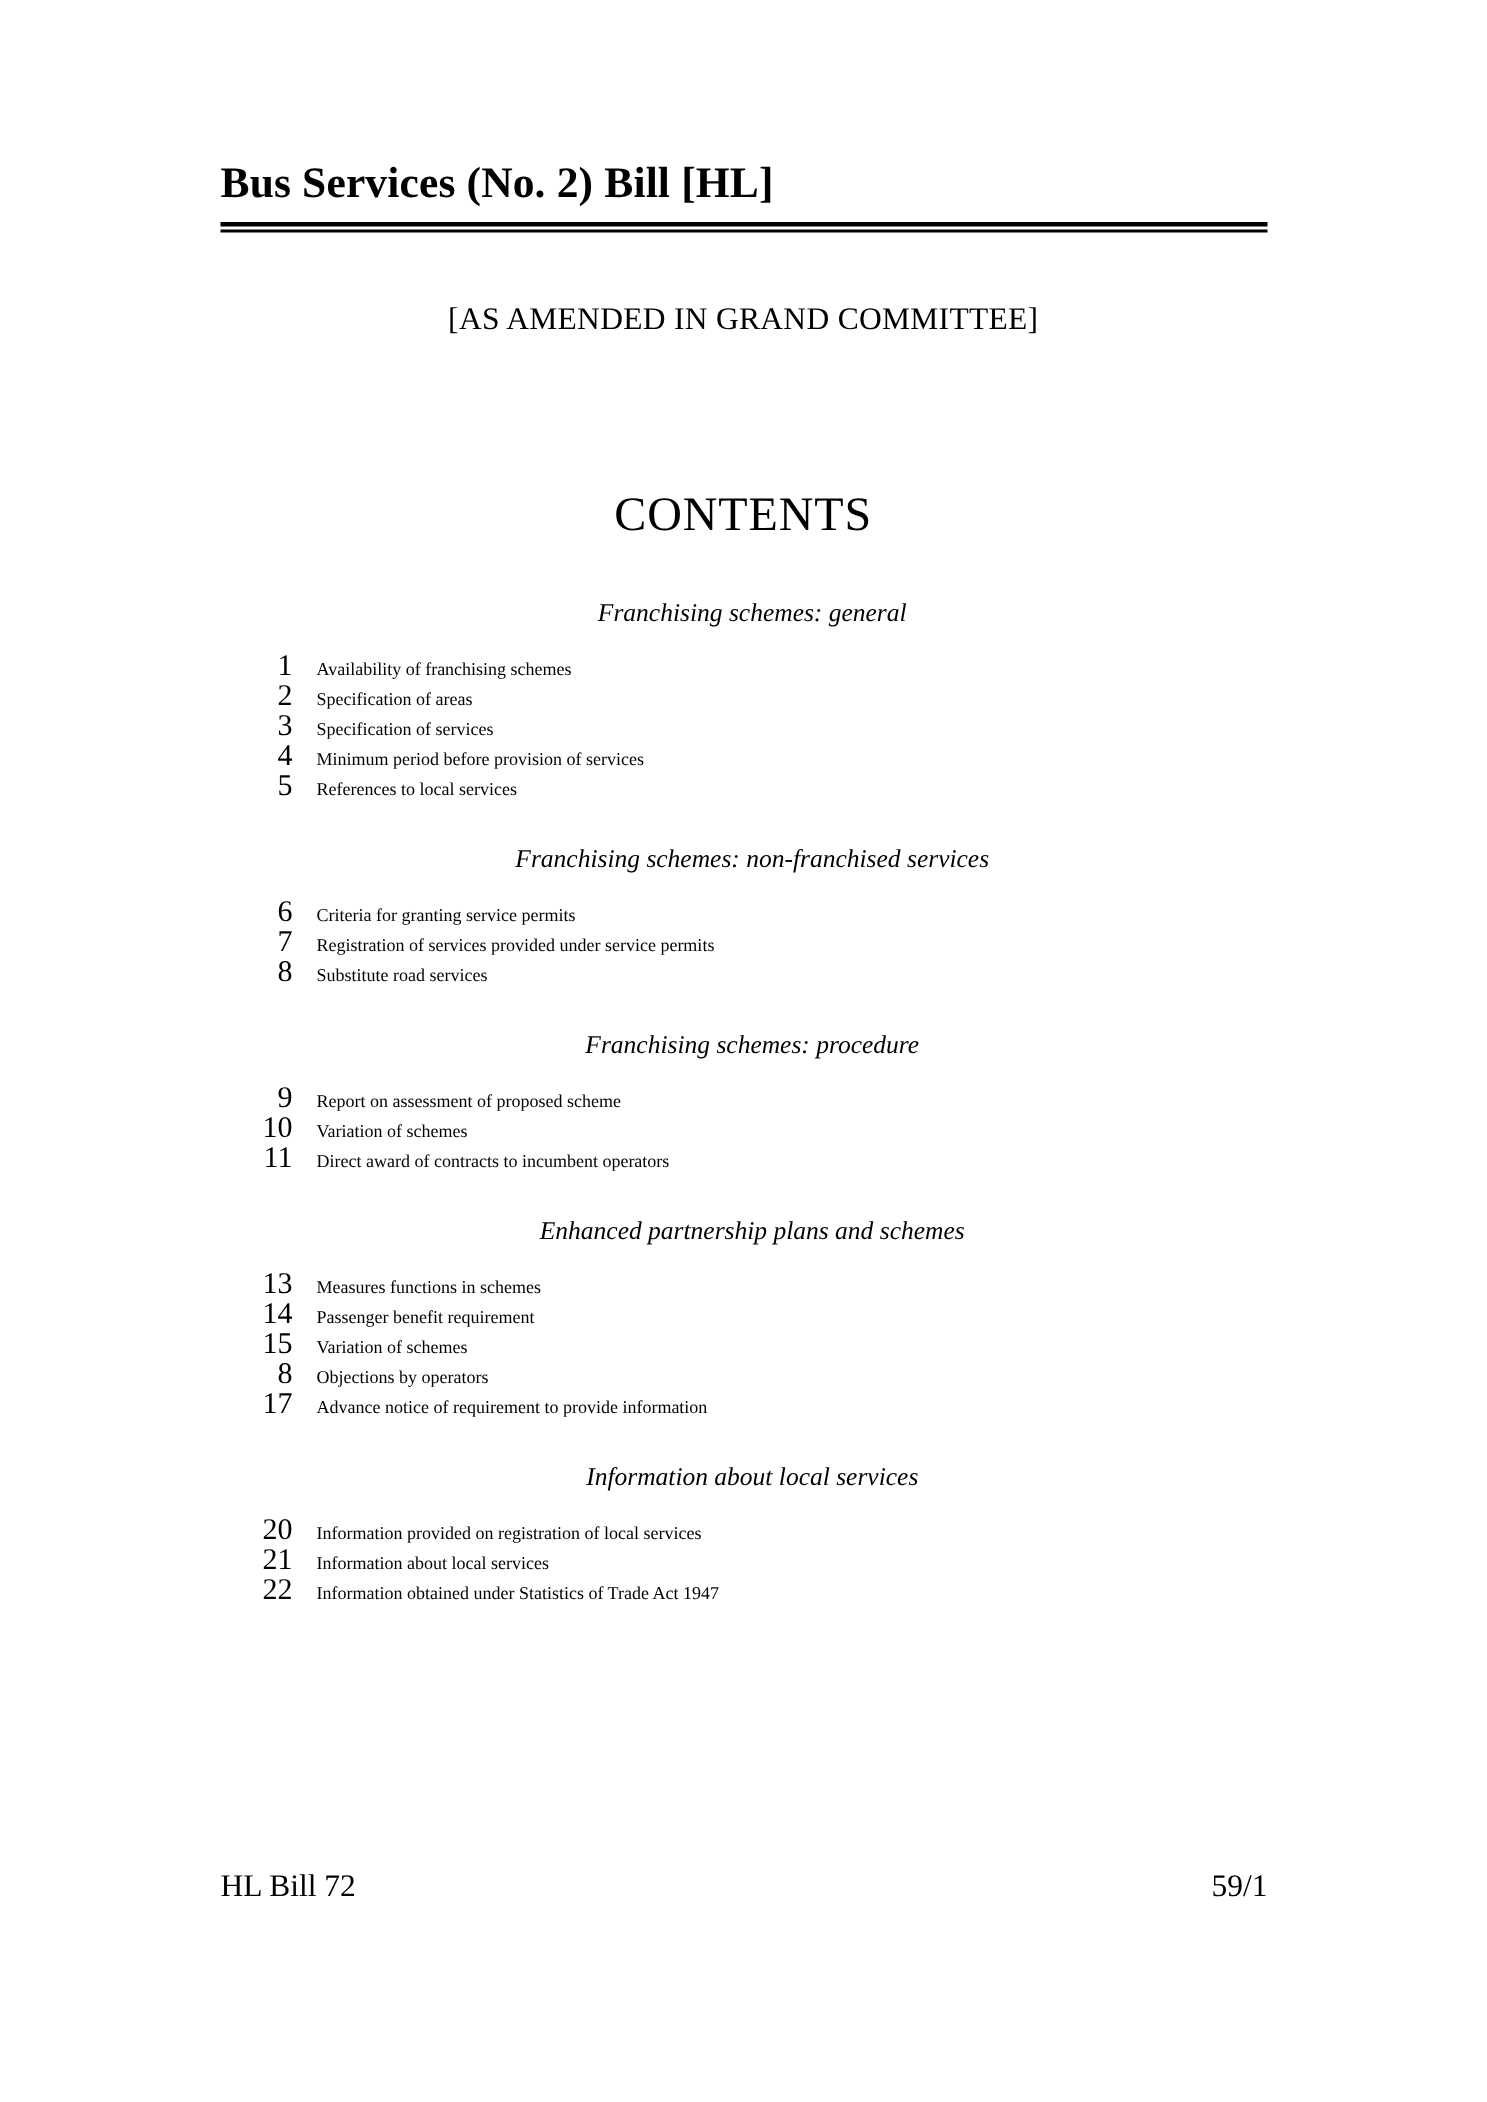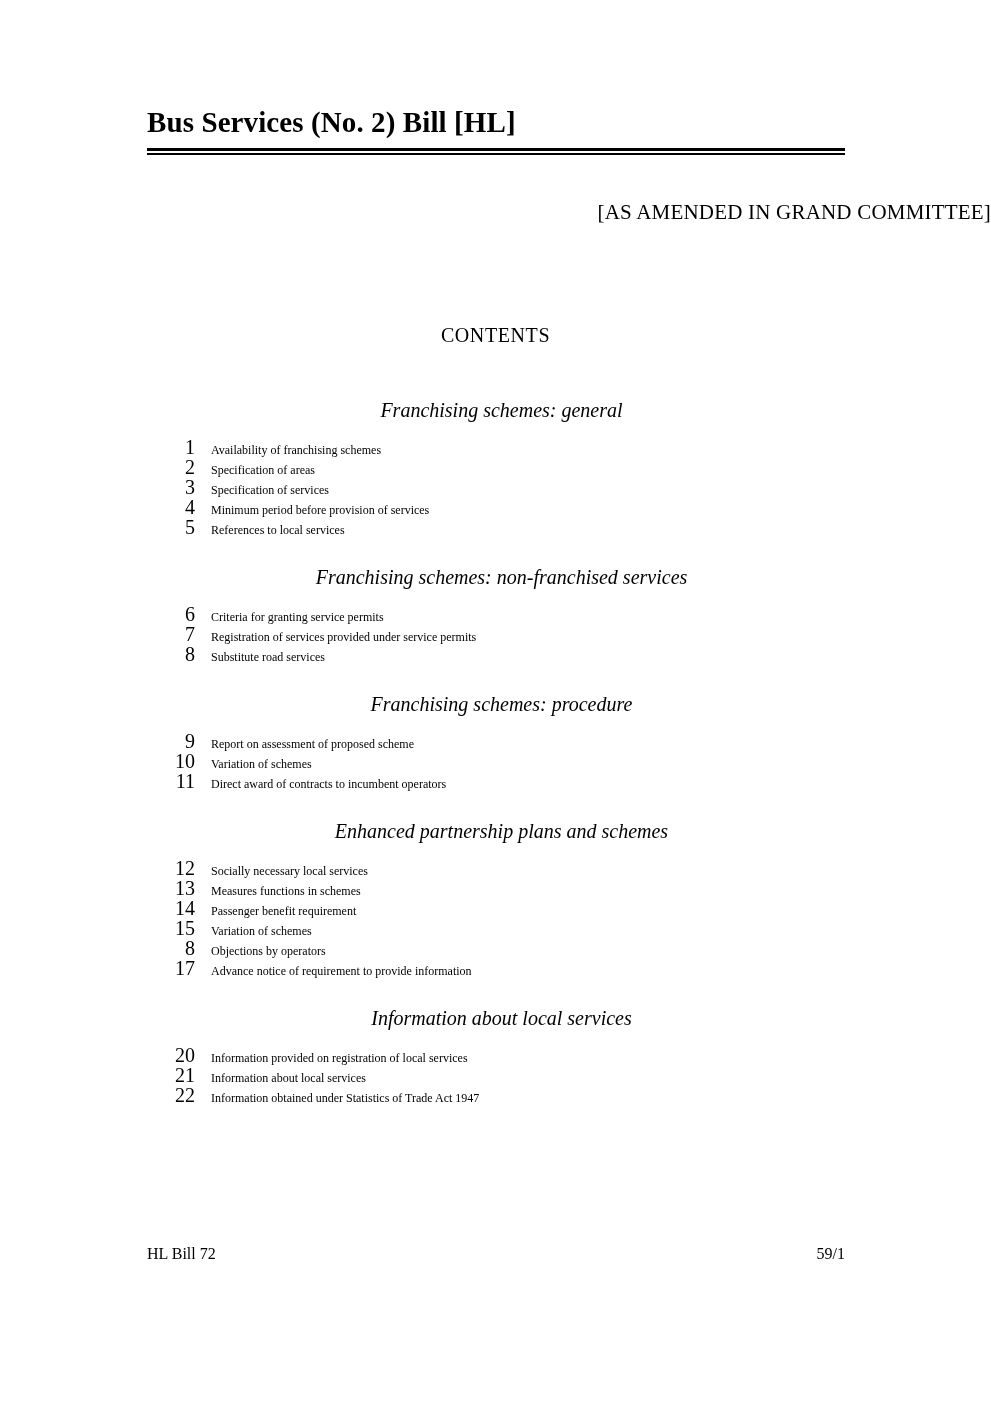--- a/index.html
+++ b/index.html
@@ -56,34 +56,34 @@
     background: #000000;
     width: 100%;
   }
 
   
   .amended-note {
     position: absolute;
     left: 0;
     top: 200px;
     width: 991px;
-    text-align: right;
+    text-align: center;
     font-size: 21px;
     letter-spacing: 0.2px;
     white-space: nowrap;
   }
 
   
   .contents-heading {
     position: absolute;
     left: 0;
     top: 324px;
     width: 991px;
     text-align: center;
-    font-size: 20px;
+    font-size: 32px;
     letter-spacing: 0.6px;
   }
 
   
   .contents-body {
     position: absolute;
     left: 0;
     top: 400px;
     width: 991px;
   }
@@ -91,21 +91,21 @@
   .section {
     margin-bottom: 30px;
   }
   .section:last-child {
     margin-bottom: 0;
   }
 
   .section-heading {
     text-align: center;
     font-style: italic;
-    font-size: 20px;
+    font-size: 17px;
     line-height: 1.0;
     padding-left: 12px;
     margin-bottom: 17px;
     white-space: nowrap;
   }
 
   .item-list {
     margin: 0;
     padding: 0;
     list-style: none;
@@ -139,21 +139,21 @@
   }
 
   
   .footer {
     position: absolute;
     left: 147px;
     top: 1245px;
     width: 698px;
     display: flex;
     justify-content: space-between;
-    font-size: 16px;
+    font-size: 21px;
   }
   .footer-left, .footer-right {
     white-space: nowrap;
   }
 </style>
 </head>
 <body>
 
 <div class="page">
 
@@ -227,24 +227,20 @@
           <li class="toc-item">
             <span class="item-number">11</span>
             <span class="item-title">Direct award of contracts to incumbent operators</span>
           </li>
         </ul>
       </div>
       <div class="section">
         <div class="section-heading">Enhanced partnership plans and schemes</div>
         <ul class="item-list list-indent">
           <li class="toc-item">
-            <span class="item-number">12</span>
-            <span class="item-title">Socially necessary local services</span>
-          </li>
-          <li class="toc-item">
             <span class="item-number">13</span>
             <span class="item-title">Measures functions in schemes</span>
           </li>
           <li class="toc-item">
             <span class="item-number">14</span>
             <span class="item-title">Passenger benefit requirement</span>
           </li>
           <li class="toc-item">
             <span class="item-number">15</span>
             <span class="item-title">Variation of schemes</span>

